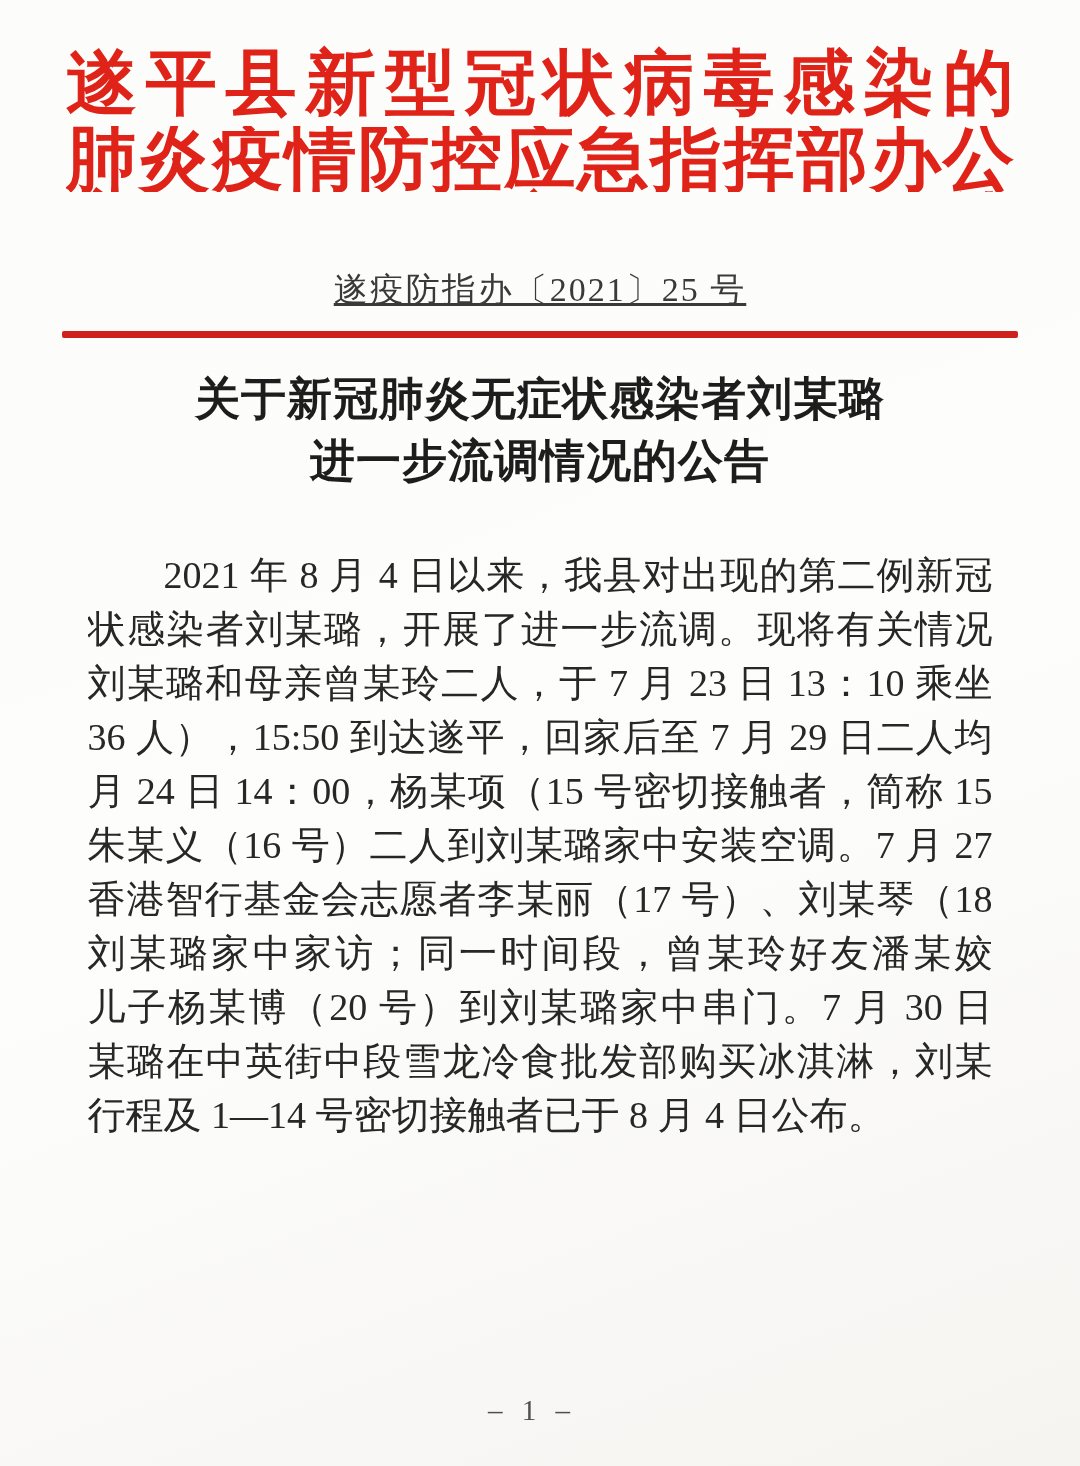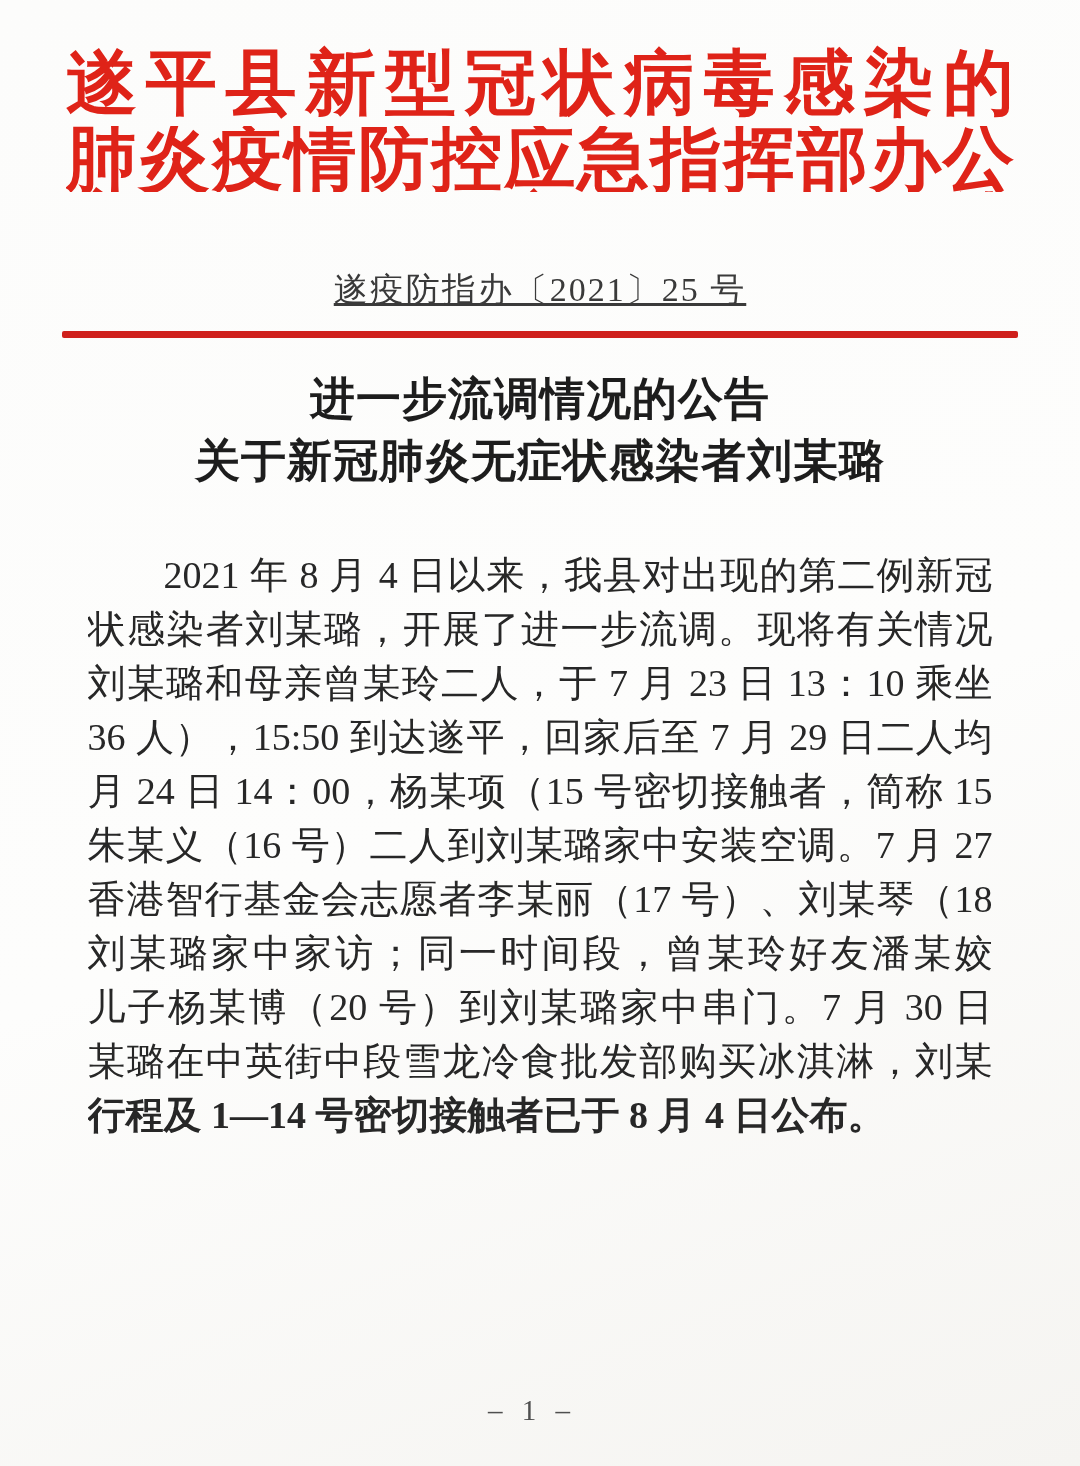--- a/index.html
+++ b/index.html
@@ -64,21 +64,21 @@
     margin: 56px auto 0;
     font-size: 38px;
     color: #272727;
   }
   .b-line {
     line-height: 54px; height: 54px;
     overflow: hidden;
     text-align: justify; text-align-last: justify;
   }
   .b-line.first { text-indent: 2em; }
-  .b-line.last { text-align-last: left; font-weight: bold; }
+  .b-line.last { text-align-last: left; }
 
   
   .page-no {
     position: absolute;
     left: 0; right: 0; bottom: 38px;
     text-align: center;
     font-size: 29px; line-height: 36px;
     color: #4f4f4f;
     letter-spacing: 6px;
     transform: translateX(-8px);
@@ -92,22 +92,22 @@
   <div class="masthead">
     <div class="mh-line1">遂平县新型冠状病毒感染的</div>
     <div class="mh-line2">肺炎疫情防控应急指挥部办公室文件</div>
   </div>
 
   <div class="doc-no">遂疫防指办〔2021〕25 号</div>
 
   <div class="red-rule"></div>
 
   <div class="doc-title">
+    <div class="t-line">关于新冠肺炎无症状感染者刘某璐</div>
     <div class="t-line">进一步流调情况的公告</div>
-    <div class="t-line">关于新冠肺炎无症状感染者刘某璐</div>
   </div>
 
   <div class="doc-body">
     <div class="b-line first">2021 年 8 月 4 日以来，我县对出现的第二例新冠肺炎无症</div>
     <div class="b-line">状感染者刘某璐，开展了进一步流调。现将有关情况公告如下：</div>
     <div class="b-line">刘某璐和母亲曾某玲二人，于 7 月 23 日 13：10 乘坐郑州至遂平</div>
     <div class="b-line">36 人），15:50 到达遂平，回家后至 7 月 29 日二人均未外出。7</div>
     <div class="b-line">月 24 日 14：00，杨某项（15 号密切接触者，简称 15 号，下同）、</div>
     <div class="b-line">朱某义（16 号）二人到刘某璐家中安装空调。7 月 27 日 17 时许，</div>
     <div class="b-line">香港智行基金会志愿者李某丽（17 号）、刘某琴（18 号）二人到</div>

